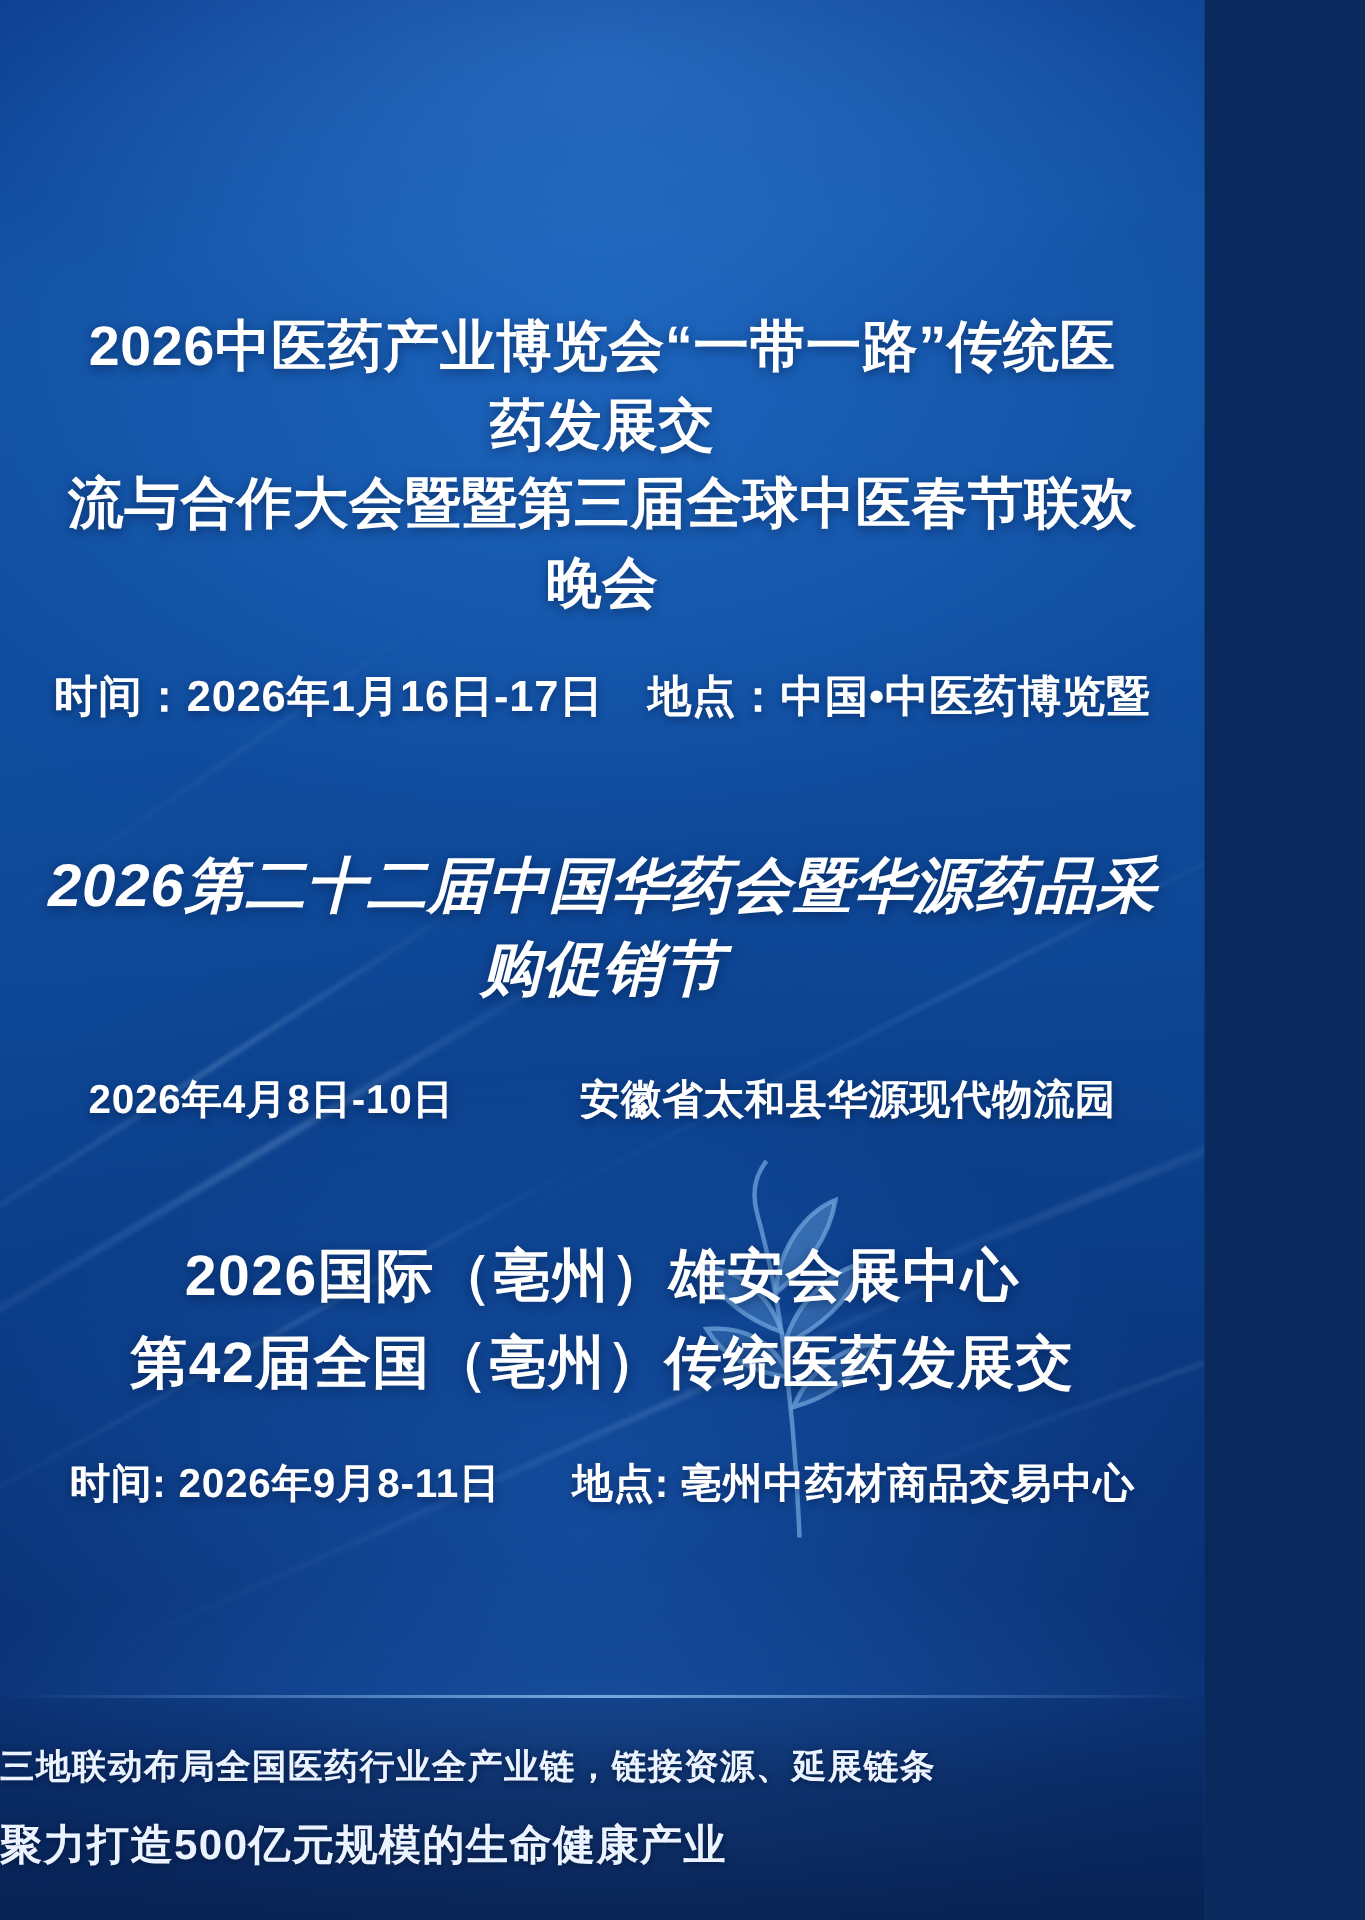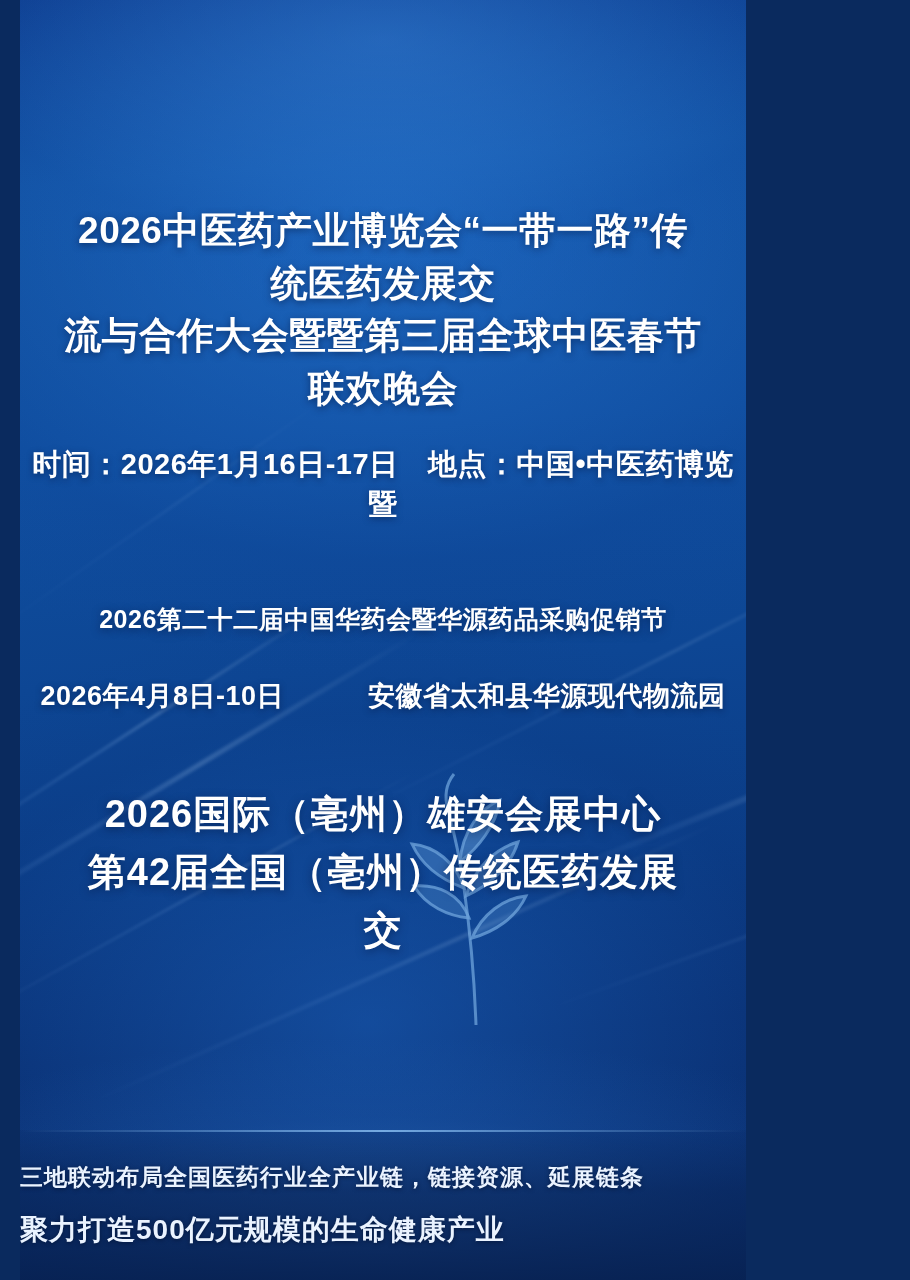--- a/index.html
+++ b/index.html
@@ -5,28 +5,27 @@
   html, body {
     margin: 0;
     padding: 0;
     background: #0a2a5e;
   }
   body {
     font-family: "Liberation Sans", sans-serif;
   }
   .poster {
     position: relative;
-    width: 726px;
+    width: 803px;
     height: 1280px;
     overflow: hidden;
     background:
       radial-gradient(ellipse 900px 600px at 50% 18%, rgba(40,120,215,0.55) 0%, rgba(20,70,160,0.15) 55%, rgba(0,0,0,0) 75%),
       radial-gradient(ellipse 700px 520px at 48% 80%, rgba(30,105,200,0.45) 0%, rgba(12,55,130,0.10) 60%, rgba(0,0,0,0) 80%),
       linear-gradient(176deg, #0c3c8c 0%, #10519f 14%, #0f4fa0 34%, #0d4694 52%, #0b3d87 66%, #0a3276 80%, #092c6b 100%);
-    margin-left: 20px;
   }
 
   
   .streaks {
     position: absolute;
     inset: 0;
     overflow: hidden;
     pointer-events: none;
   }
   .streak {
@@ -101,25 +100,26 @@
   .subline-1 {
     margin-top: 30px;
     font-size: 29px;
     font-weight: bold;
     letter-spacing: 0.5px;
     text-shadow: 0 2px 6px rgba(0,20,60,0.5);
   }
 
   .b2 { margin-top: 78px; }
   .headline-2 {
-    font-size: 25px;
+    font-size: 40px;
     font-weight: bold;
     letter-spacing: 0.5px;
     padding: 0 30px;
     text-shadow: 0 2px 8px rgba(0,20,60,0.55);
+    font-style: italic;
   }
   .subline-2 {
     margin-top: 42px;
     font-size: 27px;
     font-weight: bold;
     letter-spacing: 0.5px;
     display: flex;
     justify-content: center;
     gap: 84px;
     text-shadow: 0 2px 6px rgba(0,20,60,0.5);
@@ -226,20 +226,24 @@
       <div class="headline-2">2026第二十二届中国华药会暨华源药品采购促销节</div>
       <div class="subline-2">
         <span>2026年4月8日-10日</span>
         <span>安徽省太和县华源现代物流园</span>
       </div>
     </div>
 
     <div class="block b3">
       <div class="headline-3">2026国际（亳州）雄安会展中心</div>
       <div class="headline-3">第42届全国（亳州）传统医药发展交</div>
+      <div class="subline-3">
+        <span>时间: 2026年9月8-11日</span>
+        <span>地点: 亳州中药材商品交易中心</span>
+      </div>
     </div>
 
   </div>
 
   <div class="footer">
     <div class="footer-line"></div>
     <div class="footer-text-1">三地联动布局全国医药行业全产业链，链接资源、延展链条</div>
     <div class="footer-text-2">聚力打造500亿元规模的生命健康产业</div>
   </div>
 

